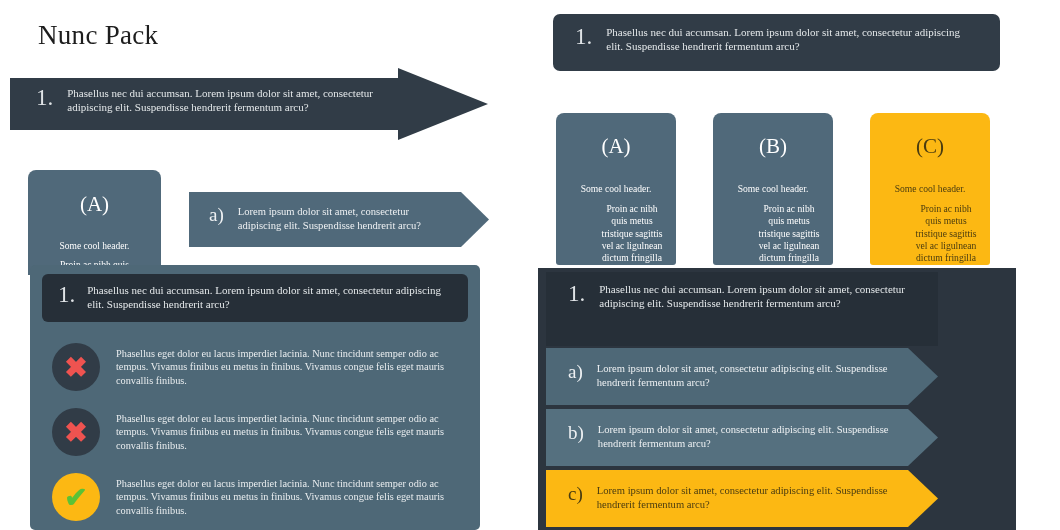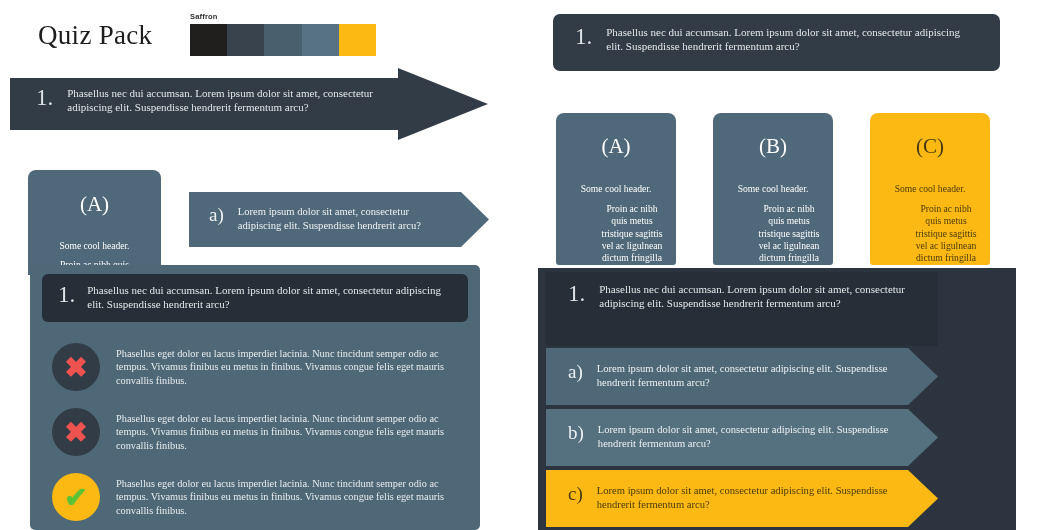--- a/index.html
+++ b/index.html
@@ -123,32 +123,22 @@
     clip-path:polygon(0 0,362px 0,392px 28.5px,362px 57px,0 57px);}
   #rchev-c{left:546px;top:470px;width:392px;background:#fcb813;
     -webkit-clip-path:polygon(0 0,362px 0,392px 28.5px,362px 57px,0 57px);
     clip-path:polygon(0 0,362px 0,392px 28.5px,362px 57px,0 57px);}
 </style>
 </head>
 <body>
 
 <div id="stage">
 
-  <div class="abs" id="title">Quiz Pack</div>
-
-  <div class="abs" id="palette-wrap">
-    <div id="palette-label">Saffron</div>
-    <div id="palette">
-      <div class="sw" style="background:#211f1e"></div>
-      <div class="sw" style="background:#39434d"></div>
-      <div class="sw" style="background:#4a5f6e"></div>
-      <div class="sw" style="background:#577283"></div>
-      <div class="sw" style="background:#fcb813"></div>
-    </div>
-  </div>
+  <div class="abs" id="title">Nunc Pack</div>
+
 
   <div class="abs" id="arrow1">
     <div class="row">
       <div class="num">1.</div>
       <div class="qtext">Phasellus nec dui accumsan. Lorem ipsum dolor sit amet, consectetur adipiscing elit. Suspendisse hendrerit fermentum arcu?</div>
     </div>
   </div>
 
   <div class="abs" id="cardA-left">
     <div class="big">(A)</div>

